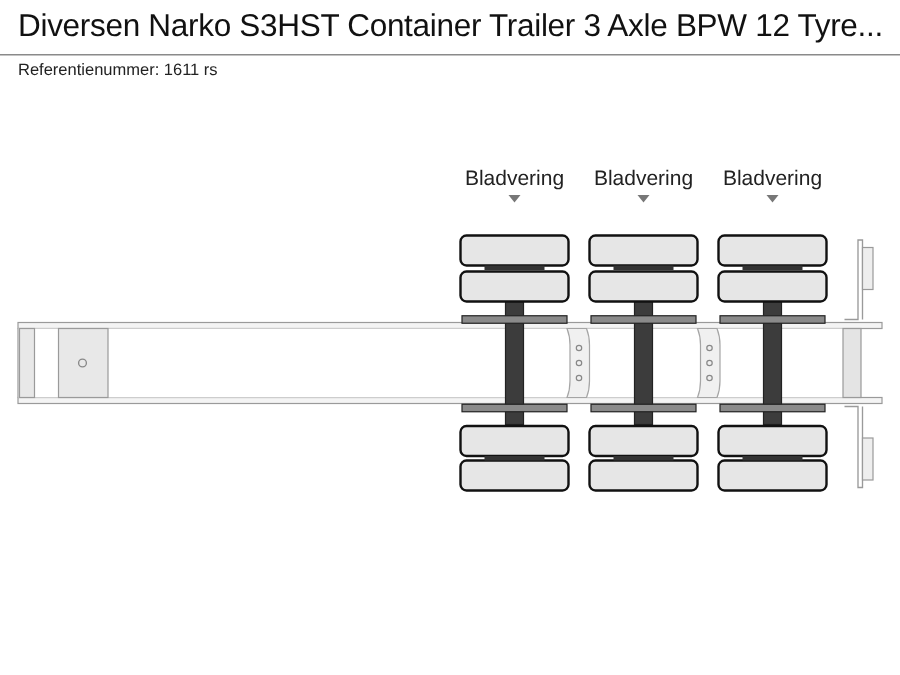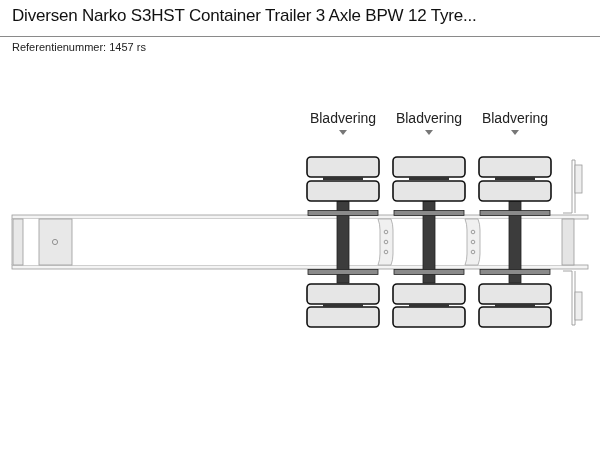--- a/index.html
+++ b/index.html
@@ -1,30 +1,30 @@
 <!DOCTYPE html>
 <html><head>
   <meta charset="utf-8">
   <style>
     html, body { margin: 0; padding: 0; background: #ffffff; }
     body { width: 600px; height: 450px; position: relative; overflow: hidden;
            font-family: "Liberation Sans", sans-serif; color: #1a1a1a; }
-    .title { position: absolute; left: 12px; top: 6px; font-size: 17px; letter-spacing: -0.2px;
+    .title { position: absolute; left: 12px; top: 6px; font-size: 21px; letter-spacing: -0.2px;
              white-space: nowrap; color: #111; }
     .title-rule { position: absolute; left: 0; top: 36px; width: 600px; height: 1px; background: #8a8a8a; }
     .ref { position: absolute; left: 12px; top: 41px; font-size: 11px; color: #222; }
     .diagram { position: absolute; left: 0; top: 0; width: 600px; height: 450px; }
     .label { font-family: "Liberation Sans", sans-serif; font-size: 14px; fill: #222; }
   </style>
 </head>
 <body>
 
 <div class="title">Diversen Narko S3HST Container Trailer 3 Axle BPW 12 Tyre...</div>
 <div class="title-rule"></div>
-<div class="ref">Referentienummer: 1457 rs</div>
+<div class="ref">Referentienummer: 1611 rs</div>
 
 <svg class="diagram" width="600" height="450" viewBox="0 0 600 450">
 
   <g>
     <rect x="12" y="215" width="576" height="4" fill="#f4f4f4" stroke="#9a9a9a" stroke-width="0.8"></rect>
     <rect x="12" y="265" width="576" height="4" fill="#f4f4f4" stroke="#9a9a9a" stroke-width="0.8"></rect>
     <rect x="12" y="219" width="550" height="46" fill="#ffffff" stroke="none"></rect>
     <line x1="12" y1="219" x2="12" y2="265" stroke="#9a9a9a" stroke-width="0.8"></line>
 
     <rect x="13" y="219" width="10" height="46" fill="#e8e8e8" stroke="#9a9a9a" stroke-width="0.8"></rect>

